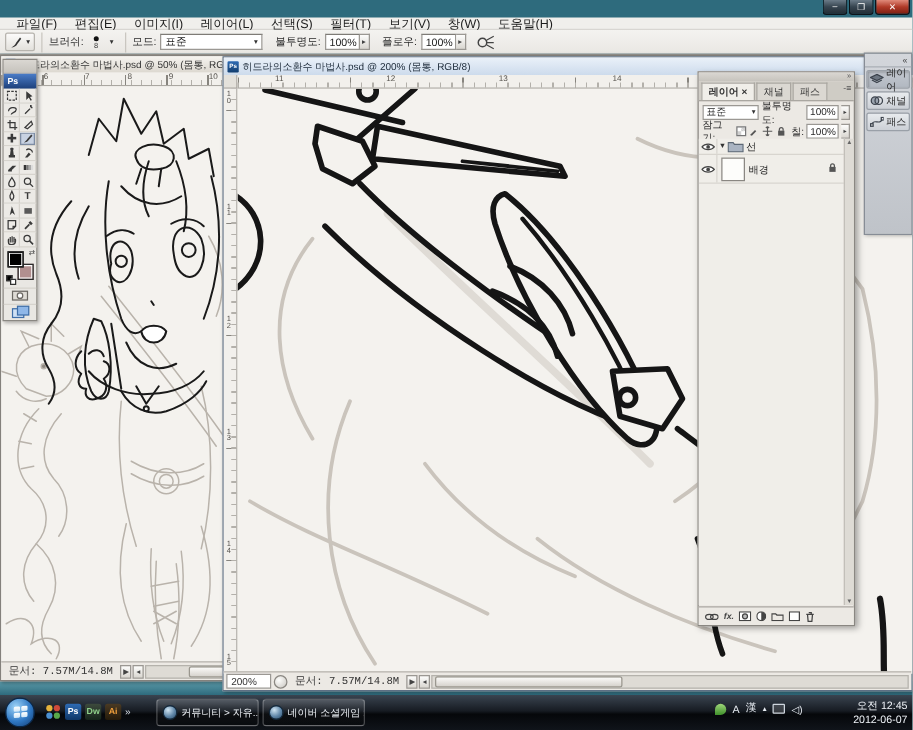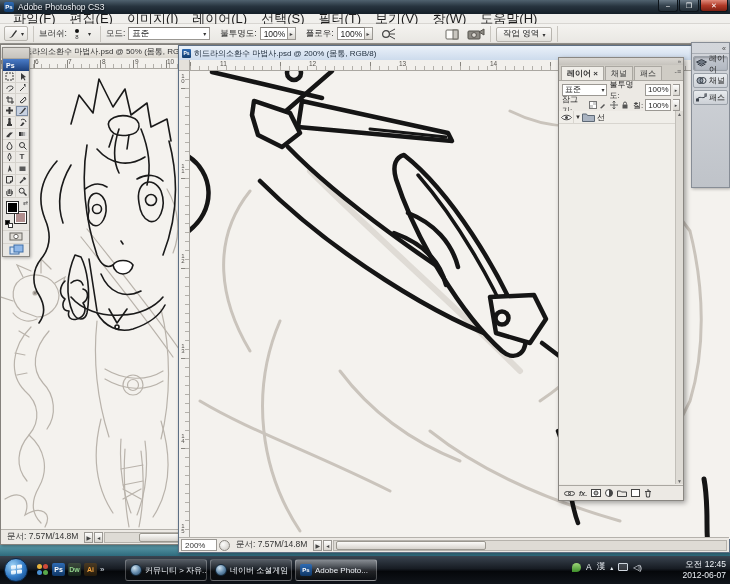--- a/index.html
+++ b/index.html
@@ -17,21 +17,21 @@
     border-radius:2px; flex:0 0 auto; }
   .titlebar .t { font-size:8.5px; text-shadow:0 1px 2px #000; }
   .winctl { position:absolute; right:2px; top:0; display:flex; }
   .winctl span { width:20px; height:12px; display:flex; align-items:center; justify-content:center;
     font-size:7px; color:#fff; background:linear-gradient(#6b7b88,#36444f 50%,#222d36);
     border:1px solid #0d141a; border-top:none; border-radius:0 0 3px 3px; margin-left:1px; }
   .winctl .close { width:28px; background:linear-gradient(#e08a7a,#b03a28 50%,#7d1f12); }
 
   .menubar { position:absolute; left:0; top:14px; width:730px; height:10px;
     background:#f0efec; border-bottom:1px solid #d8d6d2; display:flex; align-items:center; padding-left:6px; }
-  .menubar span { padding:0 7px; font-size:13px; color:#1c1c1c; }
+  .menubar span { padding:0 7px; font-size:10px; color:#1c1c1c; }
 
   .optionsbar { position:absolute; left:0; top:24px; width:730px; height:20px;
     background:linear-gradient(#f4f3f0,#e9e7e3); border-bottom:1px solid #9b9893;
     display:flex; align-items:center; padding-left:4px; }
   .ob-sep { width:1px; height:16px; background:#c9c6c0; margin:0 5px; }
   .ob-label { font-size:8.5px; color:#2a2a2a; margin-right:3px; white-space:nowrap; }
   .ob-box { background:#fff; border:1px solid #9b9893; border-top-color:#7e7b76; height:13px;
     display:flex; align-items:center; padding:0 3px; font-size:8.5px; }
   .ob-spin { width:8px; height:13px; background:linear-gradient(#fdfdfc,#d9d6d0); border:1px solid #9b9893;
     border-left:none; font-size:6px; display:flex; align-items:center; justify-content:center; color:#444; }
@@ -84,21 +84,21 @@
   .canvas { position:absolute; background:#f4f2ee; overflow:hidden; }
   #doc-back .canvas { left:0; top:24px; width:690px; height:462px; }
   #doc-front .canvas { left:11px; top:25px; width:540px; height:468px; }
 
   .statusbar { position:absolute; left:0; bottom:0; width:100%; height:15px; background:#ece9e4;
     border-top:1px solid #b5b2ac; display:flex; align-items:center; font-size:8.5px; color:#333; }
   .zoom-box { width:36px; height:12px; background:#fff; border:1px solid #9b9893; margin:0 2px;
     display:flex; align-items:center; padding-left:3px; font-size:8px; }
   .vc-icon { width:11px; height:11px; border-radius:50%; border:1px solid #8a8782;
     background:radial-gradient(circle at 35% 35%,#fdfdfc,#c9c6c0); margin-right:6px; }
-  .status-doc { margin-right:6px; white-space:nowrap; }
+  .status-doc { margin-right:6px; white-space:nowrap;font-family:Liberation Mono, monospace; }
   .mini-btn { width:9px; height:11px; background:linear-gradient(#fdfdfc,#d9d6d0); border:1px solid #9b9893;
     font-size:6px; display:flex; align-items:center; justify-content:center; color:#444; margin-right:1px; }
   .scroll-track { flex:1; height:11px; background:#dedbd5; border:1px solid #b5b2ac; position:relative; margin-right:2px; }
   .scroll-thumb { position:absolute; top:0; height:9px; background:linear-gradient(#fbfaf8,#d6d3cd);
     border:1px solid #9a978f; border-radius:2px; }
 
   
   #toolbox { position:absolute; left:2px; top:47px; width:28px; z-index:3;
     background:#e9e7e3; border:1px solid #8a8782; box-shadow:1px 1px 3px rgba(0,0,0,.3); }
   .tb-grip { height:11px; background:linear-gradient(#dad7d2,#c6c3bd); border-bottom:1px solid #aaa7a1; }
@@ -201,24 +201,20 @@
   .tray-up { font-size:6px; }
   .tray-ic { width:10px; height:8px; border:1px solid #cfd6de; border-radius:1px; background:rgba(255,255,255,.15); }
   .spk { font-size:8px; }
   .clock { position:absolute; right:4px; top:3px; text-align:right; color:#eef2f7; font-size:8.5px; line-height:11px; }
 </style>
 </head>
 <body>
 
 <div id="screen">
 
-  <div class="titlebar">
-    <span class="app-icon">Ps</span>
-    <span class="t">Adobe Photoshop CS3</span>
-  </div>
   <div class="winctl">
     <span>–</span>
     <span>❐</span>
     <span class="close">✕</span>
   </div>
 
   <div class="menubar">
     <span>파일(F)</span>
     <span>편집(E)</span>
     <span>이미지(I)</span>
@@ -260,38 +256,20 @@
     <span class="ob-label">플로우:</span>
     <span class="ob-box" style="width:28px;">
       <span>100%</span>
     </span>
     <span class="ob-spin">▸</span>
     <span style="width:8px;"></span>
     <svg width="16" height="12" viewBox="0 0 16 12">
       <circle cx="5" cy="6" r="3.4" fill="none" stroke="#444" stroke-width="1.2"></circle>
       <path d="M8.5 4 L14 1 M8.5 6 H14 M8.5 8 L14 11" stroke="#444" stroke-width="1"></path>
     </svg>
-    <span class="ob-right">
-      <svg width="14" height="11" viewBox="0 0 14 11">
-        <rect x="1" y="1" width="12" height="9" rx="1" fill="#fdfcfa" stroke="#6b6863"></rect>
-        <rect x="8" y="1" width="5" height="9" fill="#c9c6c0" stroke="#6b6863"></rect>
-      </svg>
-      <span style="width:8px;"></span>
-      <svg width="18" height="12" viewBox="0 0 18 12">
-        <rect x="1" y="3" width="12" height="8" rx="1" fill="#8d8a84" stroke="#55524d"></rect>
-        <circle cx="7" cy="7" r="2.4" fill="#dedbd5" stroke="#55524d"></circle>
-        <path d="M12 4 L17 1 L17 7 Z" fill="#8d8a84" stroke="#55524d"></path>
-      </svg>
-      <span class="ob-sep"></span>
-      <span class="ob-btn">
-        <span>작업 영역</span>
-        <span class="chev">▾</span>
-      </span>
-      <span class="ob-sep"></span>
-    </span>
   </div>
 
   <div class="workspace"></div>
   <div class="desktop-strip"></div>
 
   <div class="docwin" id="doc-back">
     <div class="doc-title">
       <span class="file-icon">Ps</span>
       <span>히드라의소환수 마법사.psd @ 50% (몸통, RGB/8)</span>
     </div>
@@ -646,20 +624,34 @@
               <path d="M0.5 3.5 C3 0.5 8 0.5 10.5 3.5 C8 6.5 3 6.5 0.5 3.5 Z" fill="#fff" stroke="#444"></path>
               <circle cx="5.5" cy="3.5" r="1.5" fill="#444"></circle>
             </svg>
           </span>
         <span class="grp-arrow">▼</span>
         <svg class="folder-ic" viewBox="0 0 13 10">
             <path d="M0.5 2 h4 l1 1.5 h7 v6 h-12 z" fill="#aab4c2" stroke="#5d6875"></path>
           </svg>
         <span class="lname">선</span>
       </div>
+      <div class="lrow item">
+        <span class="eye">
+            <svg width="11" height="7">
+              <path d="M0.5 3.5 C3 0.5 8 0.5 10.5 3.5 C8 6.5 3 6.5 0.5 3.5 Z" fill="#fff" stroke="#444"></path>
+              <circle cx="5.5" cy="3.5" r="1.5" fill="#444"></circle>
+            </svg>
+          </span>
+        <span class="thumb" style="background:#fdfdfb;"></span>
+        <span class="lname">배경</span>
+        <span class="lock-badge"><svg width="8" height="8">
+              <rect x="1.5" y="3.5" width="5" height="4" fill="#555"></rect>
+              <path d="M2.5 3.5 V2.5 a1.5 1.5 0 0 1 3 0 V3.5" fill="none" stroke="#555"></path>
+            </svg></span>
+      </div>
     </div>
     <div class="lp-scroll">
       <span>▲</span>
       <span>▼</span>
     </div>
     <div class="lp-footer">
       <svg width="11" height="7">
           <ellipse cx="3.5" cy="3.5" rx="3" ry="2" fill="none" stroke="#444"></ellipse>
           <ellipse cx="7.5" cy="3.5" rx="3" ry="2" fill="none" stroke="#444"></ellipse>
         </svg>
@@ -735,24 +727,20 @@
       <span class="ql-more">»</span>
     </span>
     <span class="tbtn" style="left:125px;">
       <span class="globe"></span>
       <span>커뮤니티 &gt; 자유...</span>
     </span>
     <span class="tbtn" style="left:210px;">
       <span class="globe"></span>
       <span>네이버 소셜게임 :...</span>
     </span>
-    <span class="tbtn active" style="left:295px;">
-      <span class="ps-sq">Ps</span>
-      <span>Adobe Photo...</span>
-    </span>
     <span class="tray">
       <span class="tray-leaf"></span>
       <span>A</span>
       <span>漢</span>
       <span class="tray-up">▴</span>
       <span class="tray-ic"></span>
       <span class="spk">◁)</span>
     </span>
     <span class="clock">
       <div>오전 12:45</div>

